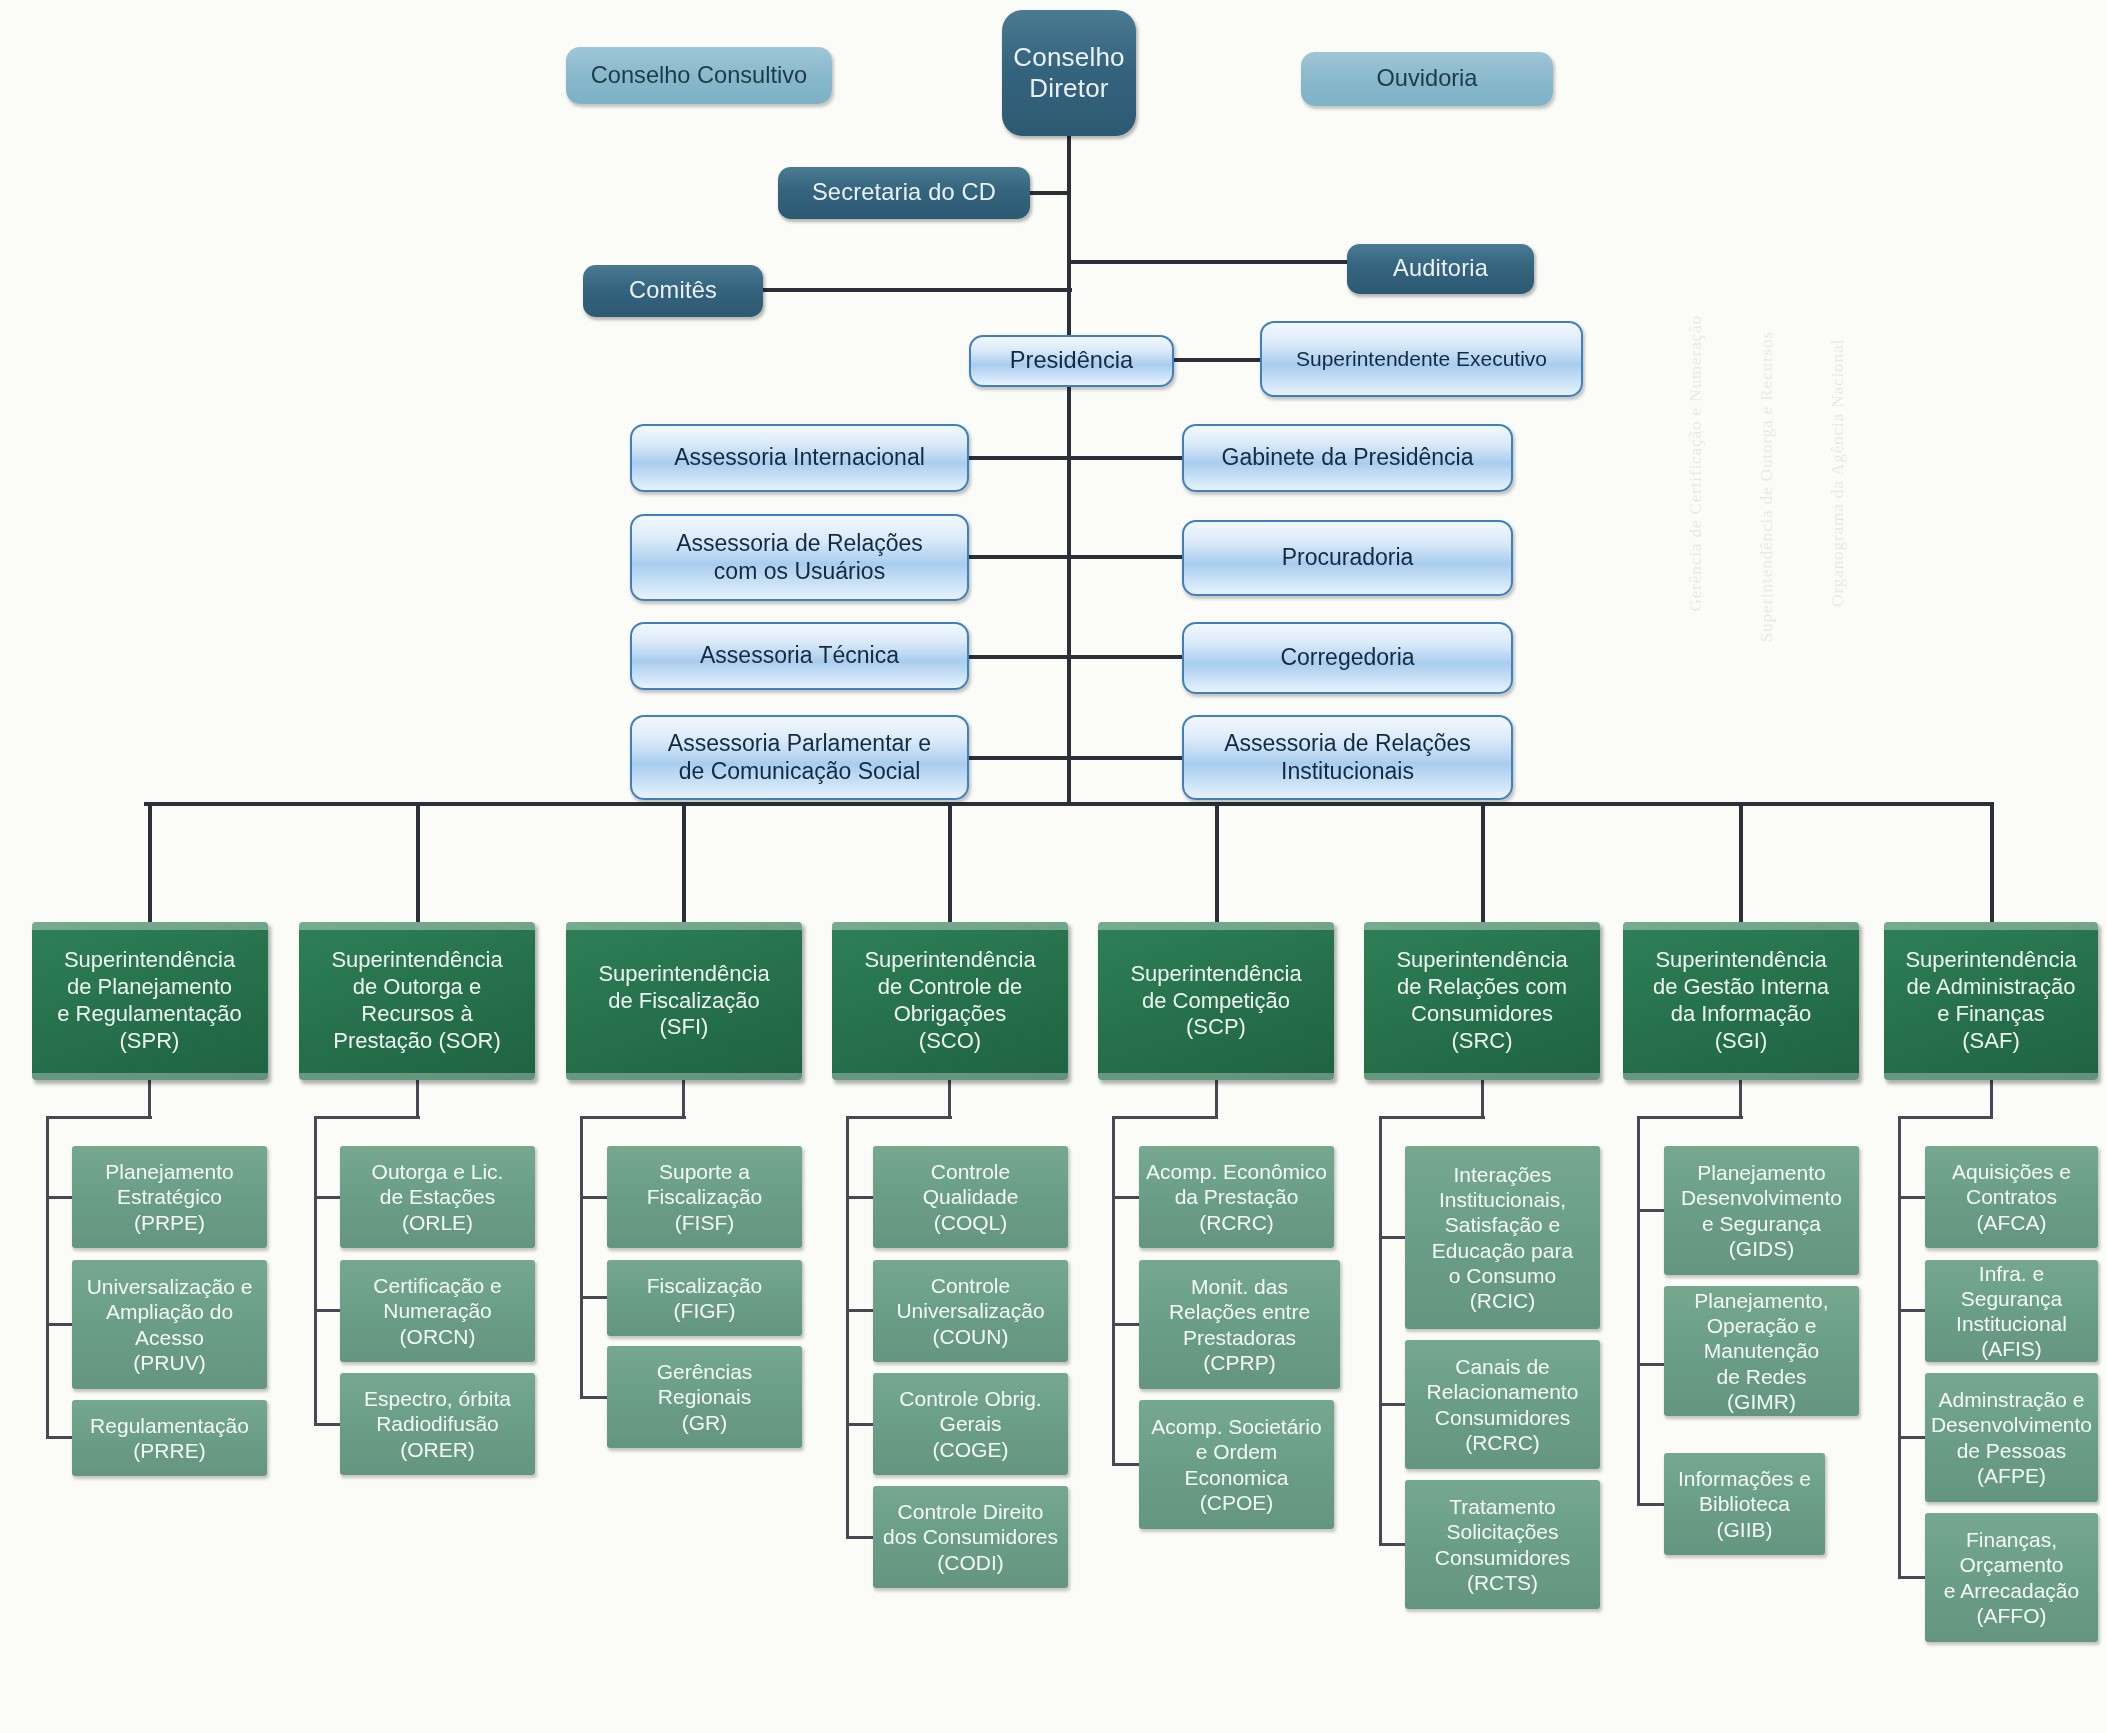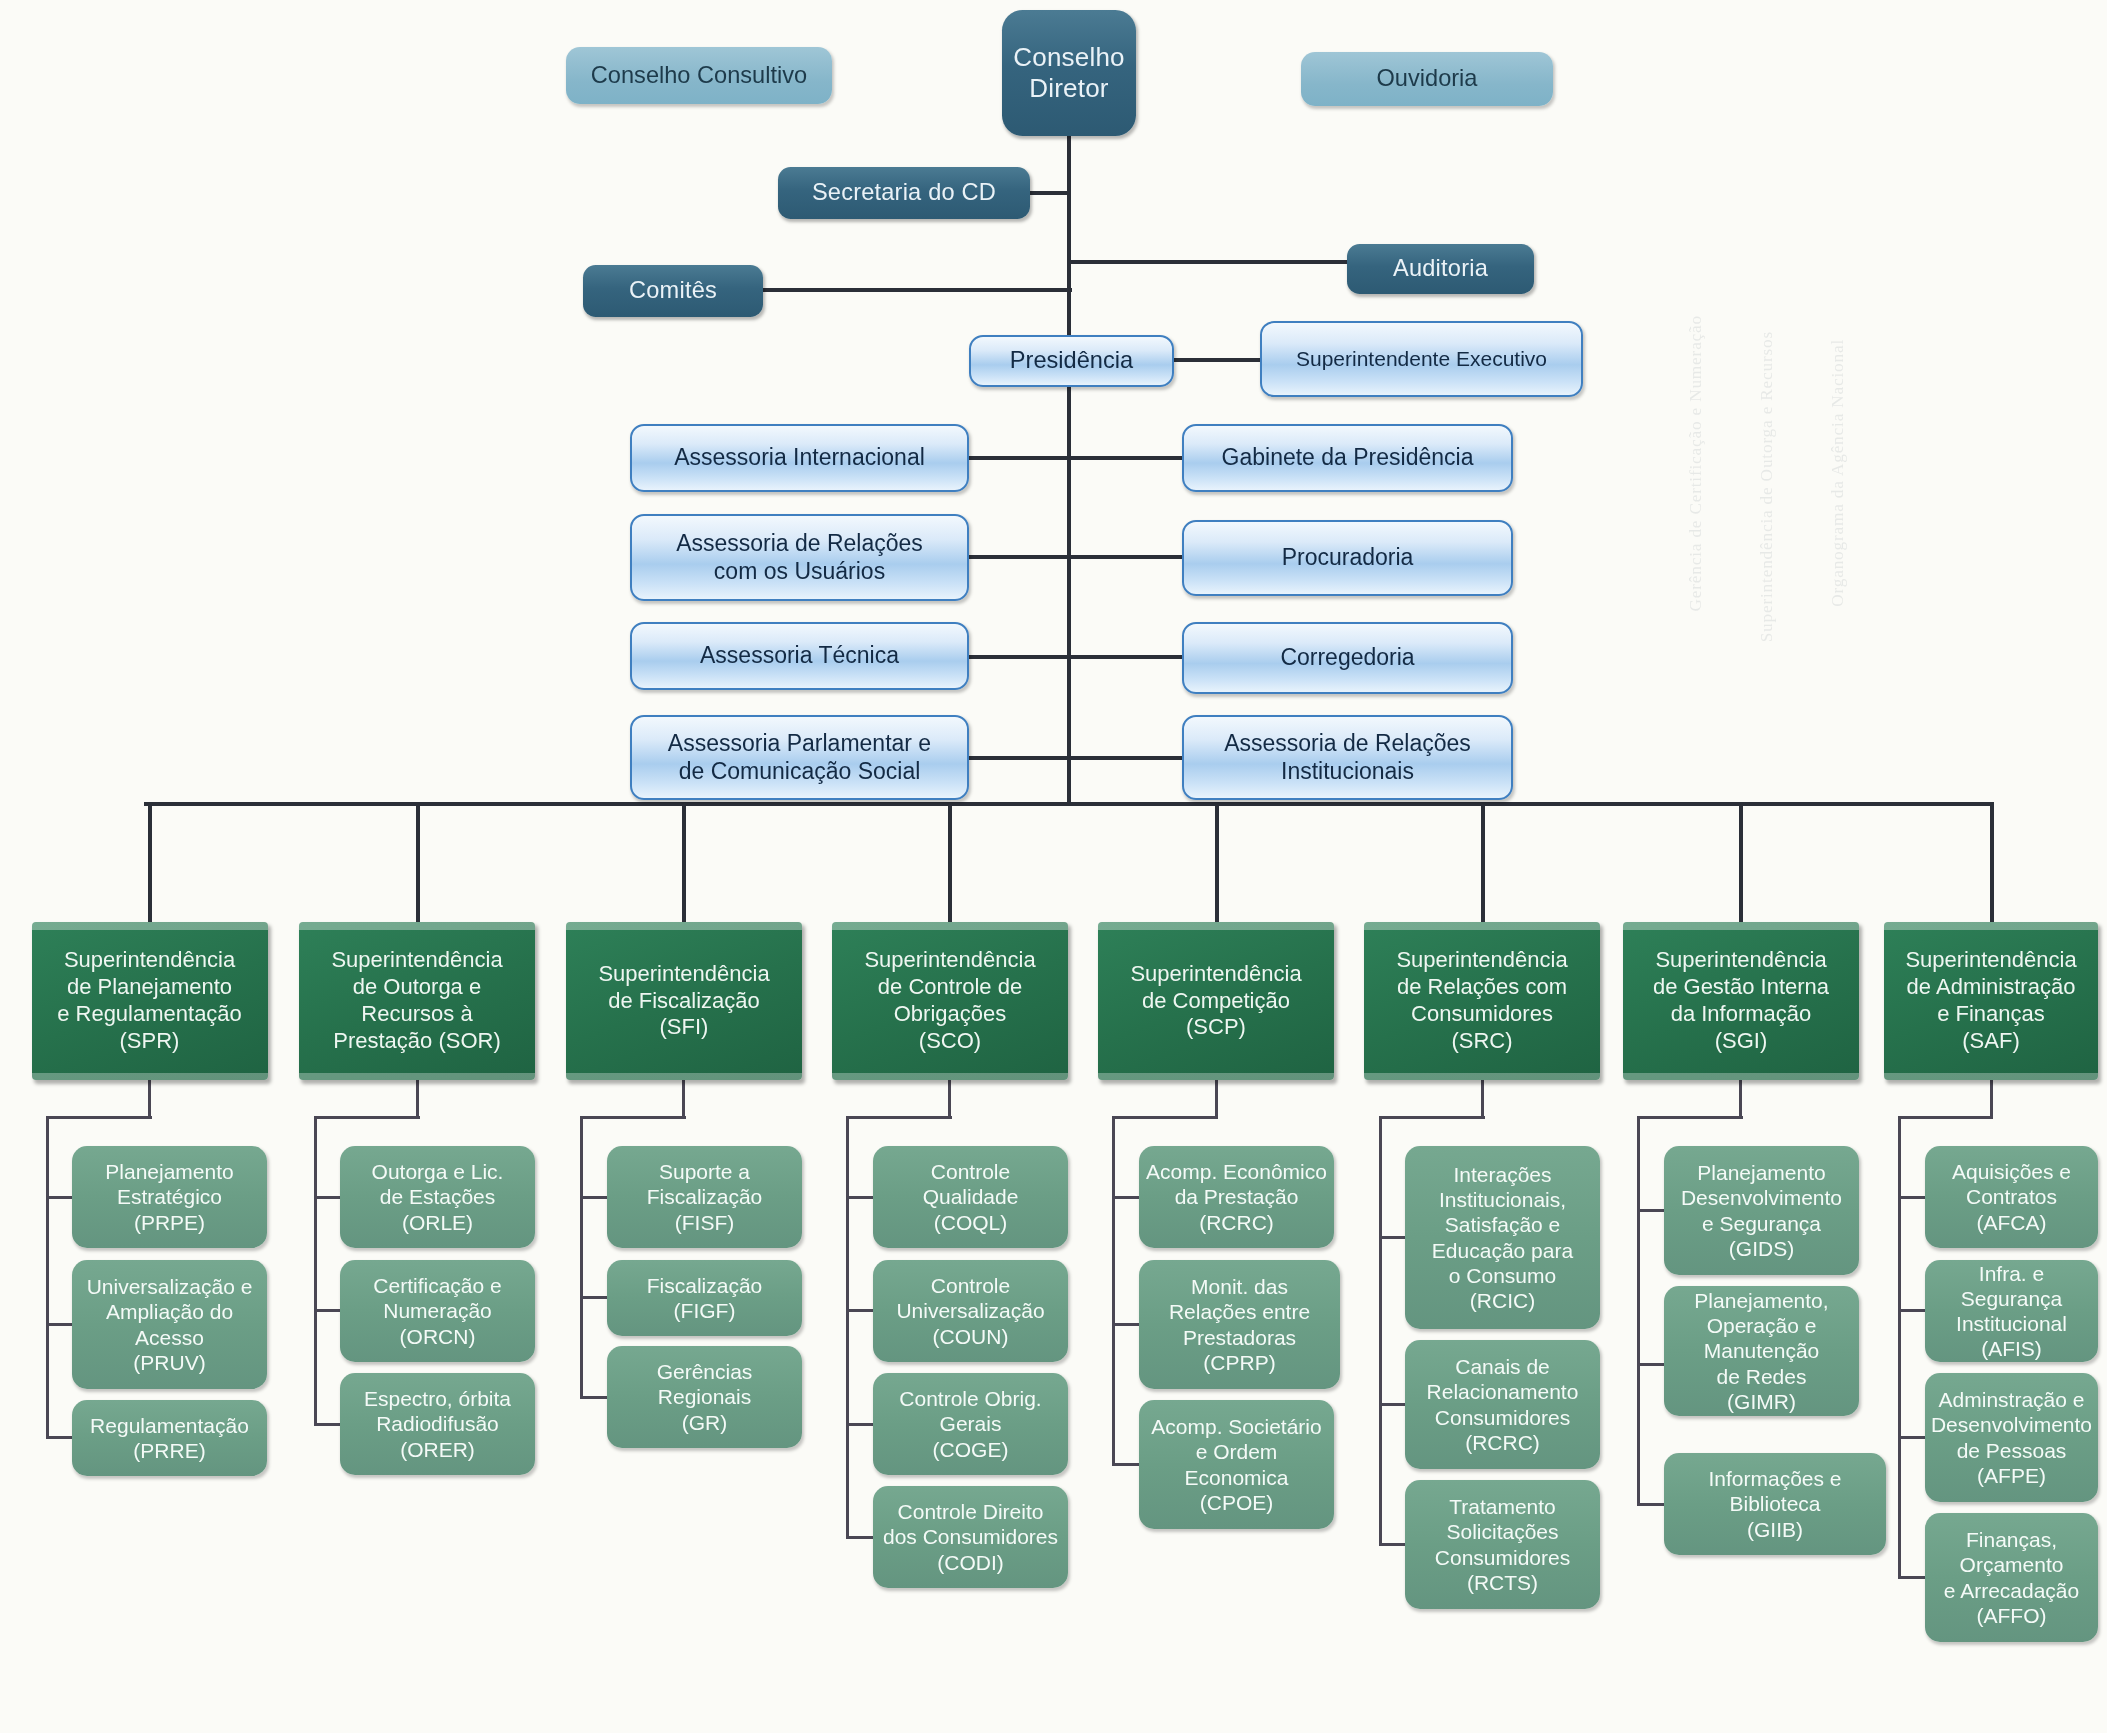--- a/index.html
+++ b/index.html
@@ -63,21 +63,21 @@
     border-radius:3.9px;
     box-shadow:2.4px 3.2px 3.9px rgba(0,0,0,.30);
     font-size:22px;
     line-height:1.22;
   }
 
   
   .green-sub{
     background:linear-gradient(180deg,#76a890 0%,#6b9e86 50%,#649580 100%);
     color:#f4faf7;
-    border-radius:15px;
+    border-radius:3px;
     box-shadow:1.6px 2.4px 3.2px rgba(0,0,0,.22);
     font-size:21px;
     line-height:1.2;
   }
 
   
   .ln{position:absolute;background:#2b2f38;z-index:1;}
   .lnv{width:3.2px;}
   .lnh{height:3.2px;}
   .ln.thin{background:#4a4754;}
@@ -349,21 +349,21 @@
       </div>
       <div class="ln lnh thin" style="left: 1637px; top: 1209px; width: 27px; height: 3.2px;"></div>
       <div class="node green-sub" style="left: 1664px; top: 1286px; width: 195px; height: 130px; flex-direction: column;">
         <span>Planejamento,</span>
         <span>Operação e</span>
         <span>Manutenção</span>
         <span>de Redes</span>
         <span>(GIMR)</span>
       </div>
       <div class="ln lnh thin" style="left: 1637px; top: 1363px; width: 27px; height: 3.2px;"></div>
-      <div class="node green-sub" style="left: 1664px; top: 1453px; width: 222px; height: 102px; flex-direction: column;">
+      <div class="node green-sub" style="left: 1664px; top: 1453px; width: 161px; height: 102px; flex-direction: column;">
         <span>Informações e</span>
         <span>Biblioteca</span>
         <span>(GIIB)</span>
       </div>
       <div class="ln lnh thin" style="left: 1637px; top: 1503px; width: 27px; height: 3.2px;"></div>
       <div class="ln lnv thin" style="left: 1637px; top: 1116px; width: 3.2px; height: 390px;"></div>
       <div class="ln lnv" style="left: 1990px; top: 802px; width: 3.9px; height: 120px;"></div>
       <div class="node green-sup" style="left: 1884px; top: 922px; width: 214px; height: 158px; flex-direction: column;">
         <span>Superintendência</span>
         <span>de Administração</span>

